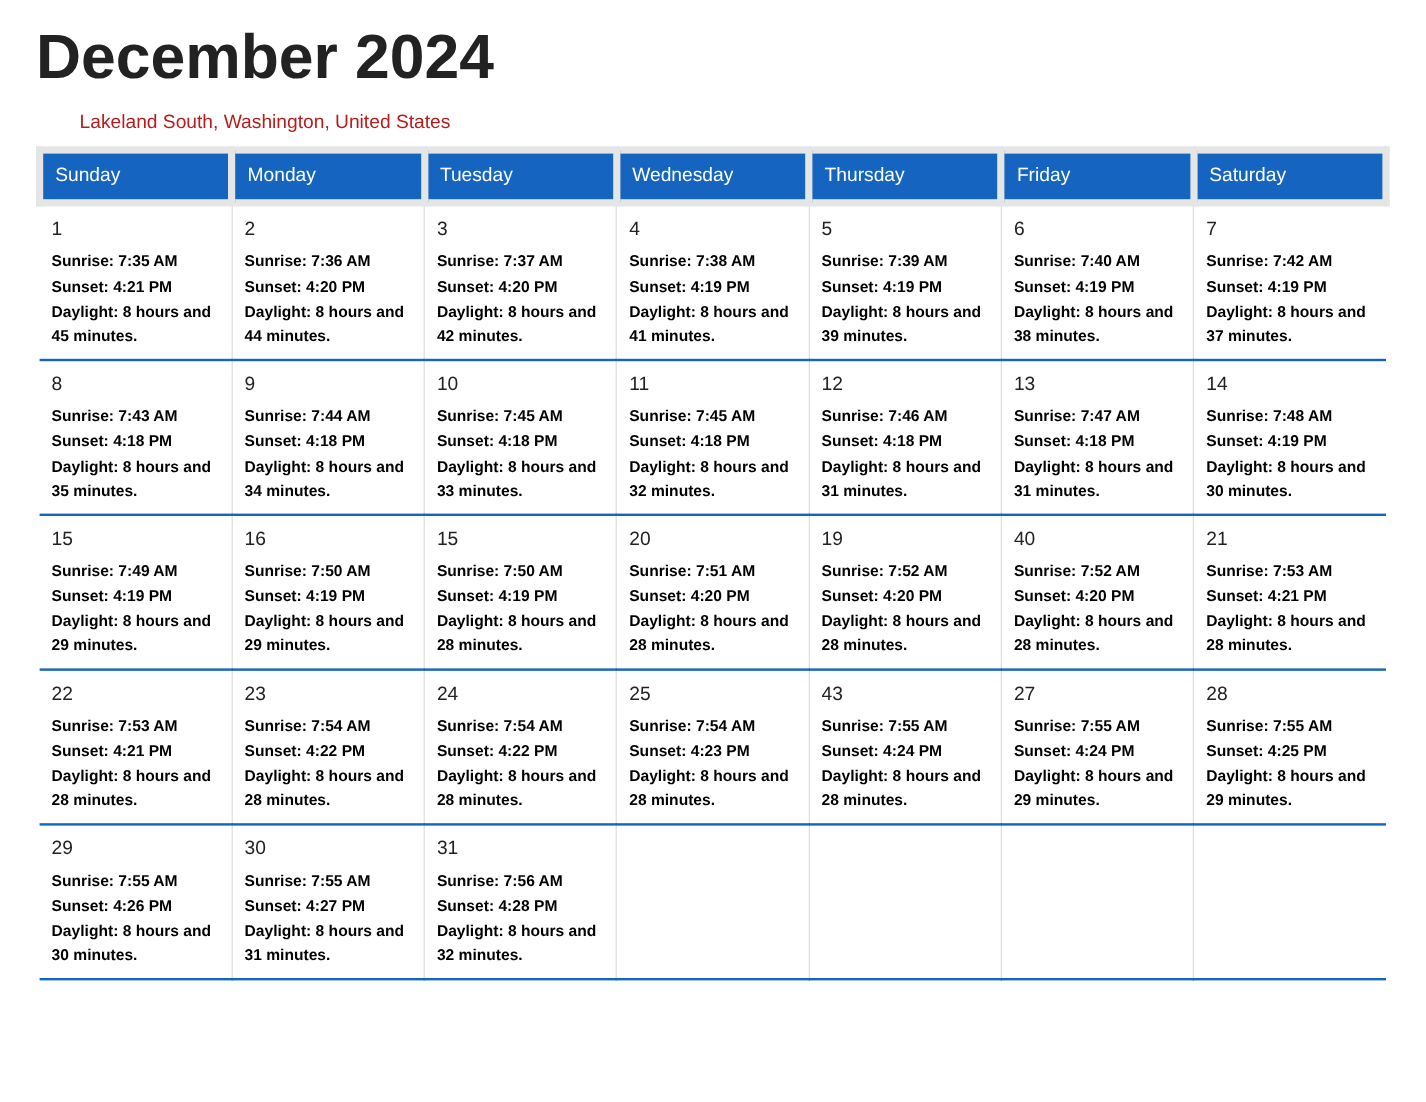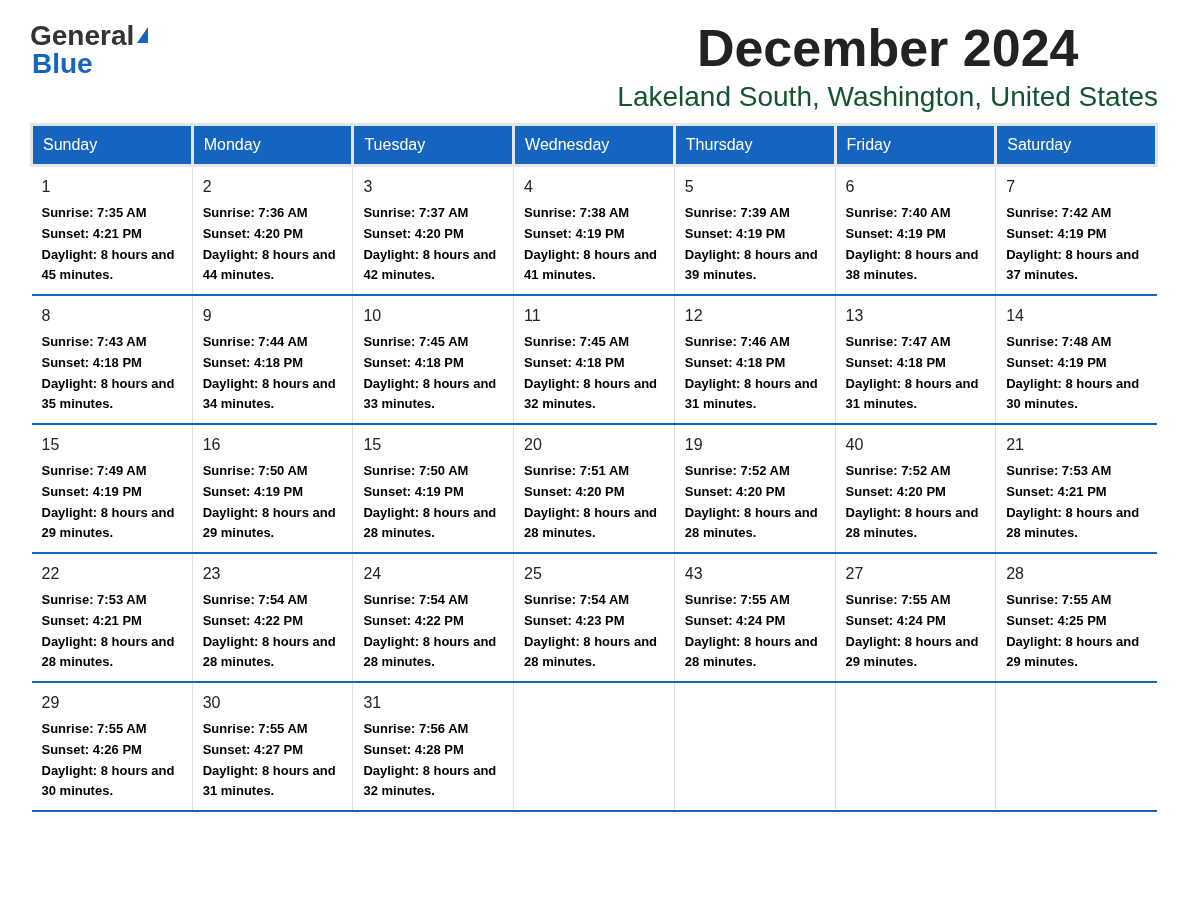--- a/index.html
+++ b/index.html
@@ -24,39 +24,39 @@
     .title-area {
       text-align: center;
     }
     .month-title {
       font-size: 52px;
       font-weight: bold;
       color: #222;
       line-height: 1.1;
     }
     .location-title {
-      font-size: 28px;
-      color: #14532d;
-      margin-top: 4px;
+      font-size: 16px;
+      color: #b91c1c;
+      margin-top: 17px;
     }
     .calendar-table {
       width: 100%;
       border-collapse: collapse;
       margin-top: 10px;
     }
     .calendar-table thead tr {
       background-color: #1565c0;
     }
     .calendar-table thead th {
       color: #ffffff;
       font-size: 16px;
       font-weight: normal;
       padding: 10px 10px;
       text-align: left;
-      border: 3px solid #e5e5e5;
+      border: 6px solid #e5e5e5;
     }
     .calendar-table tbody tr {
       border-bottom: 2px solid #1565c0;
     }
     .calendar-table tbody td {
       vertical-align: top;
       padding: 8px 10px;
       font-size: 13.5px;
       color: #222;
       width: 14.28%;
@@ -81,29 +81,20 @@
       font-weight: bold;
     }
     .empty-cell {
       background: #fff;
     }
   </style>
 </head>
 <body>
 
 <div class="header-section">
-  <div class="logo-area">
-    <div style="display:flex;align-items:center;gap:0px;">
-      <span style="font-size:28px;font-weight:bold;color:#333;">General</span>
-      <span style="display:inline-block;width:0;height:0;border-left:11px solid transparent;border-bottom:16px solid #1565c0;margin-left:3px;margin-bottom:2px;"></span>
-    </div>
-    <div style="margin-top:-4px;margin-left:2px;">
-      <span style="font-size:28px;font-weight:bold;color:#1565c0;">Blue</span>
-    </div>
-  </div>
   <div class="title-area">
     <div class="month-title">December 2024</div>
     <div class="location-title">Lakeland South, Washington, United States</div>
   </div>
 </div>
 
 <table class="calendar-table">
   <thead>
     <tr>
     <th>Sunday</th>

